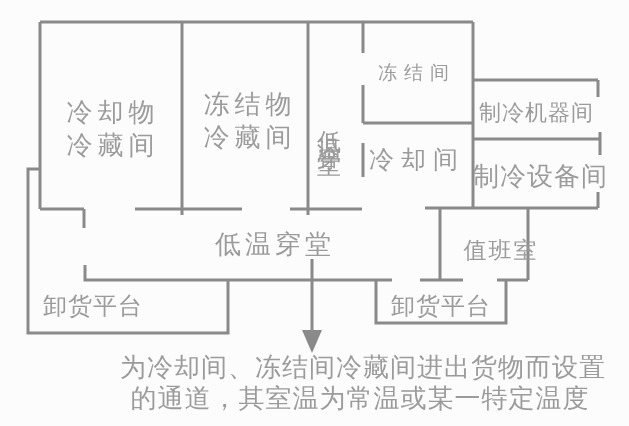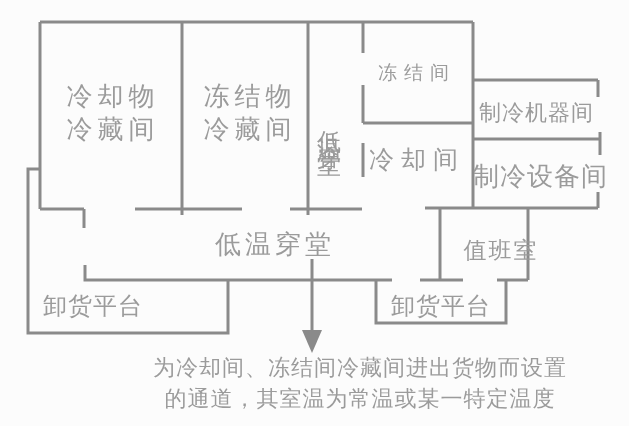--- a/index.html
+++ b/index.html
@@ -14,38 +14,38 @@
   svg.walls path{stroke:var(--wall,#8a8a8a);stroke-width:3;fill:none;}
   svg.walls .arrow-head{fill:var(--wall,#8a8a8a);stroke:none;}
   .lbl{
     position:absolute;
     color:var(--txt,#9b9b9b);
     text-align:center;
     white-space:nowrap;
     line-height:1.25;
   }
   .room-2line{font-size:26px;letter-spacing:5px;line-height:33px;}
-  .lbl-chilled{left:48px;top:80px;width:130px;}
-  .lbl-frozen{left:180px;top:80px;width:140px;}
+  .lbl-chilled{left:48px;top:96px;width:130px;}
+  .lbl-frozen{left:180px;top:88px;width:140px;}
   .lbl-corridor-v{
     left:314px;top:56px;height:140px;
     writing-mode:vertical-rl;text-orientation:upright;
     font-size:24px;letter-spacing:7px;
   }
   .lbl-freezing{left:361px;top:61px;width:112px;font-size:19px;letter-spacing:7px;}
   .lbl-cooling{left:361px;top:144px;width:112px;font-size:25px;letter-spacing:7px;}
   .lbl-machine{left:473px;top:99px;width:127px;font-size:22px;letter-spacing:1px;}
   .lbl-equipment{left:473px;top:160px;width:127px;font-size:26px;letter-spacing:1px;}
   .lbl-corridor-h{left:210px;top:228px;width:130px;font-size:26px;letter-spacing:4px;}
   .lbl-duty{left:448px;top:236px;width:106px;font-size:23px;letter-spacing:2px;}
   .lbl-platform-left{left:40px;top:291px;width:106px;font-size:24px;letter-spacing:1px;}
   .lbl-platform-right{left:388px;top:291px;width:106px;font-size:24px;letter-spacing:1px;}
   .caption{
     left:120px;top:352px;width:480px;
-    font-size:22px;letter-spacing:1px;line-height:31px;
+    font-size:26px;letter-spacing:1px;line-height:31px;
   }
 </style>
 </head>
 <body>
 
 <div class="canvas">
 
   <svg class="walls" width="629" height="426" viewBox="0 0 629 426">
 
     <path d="M40 22 H473"></path>

